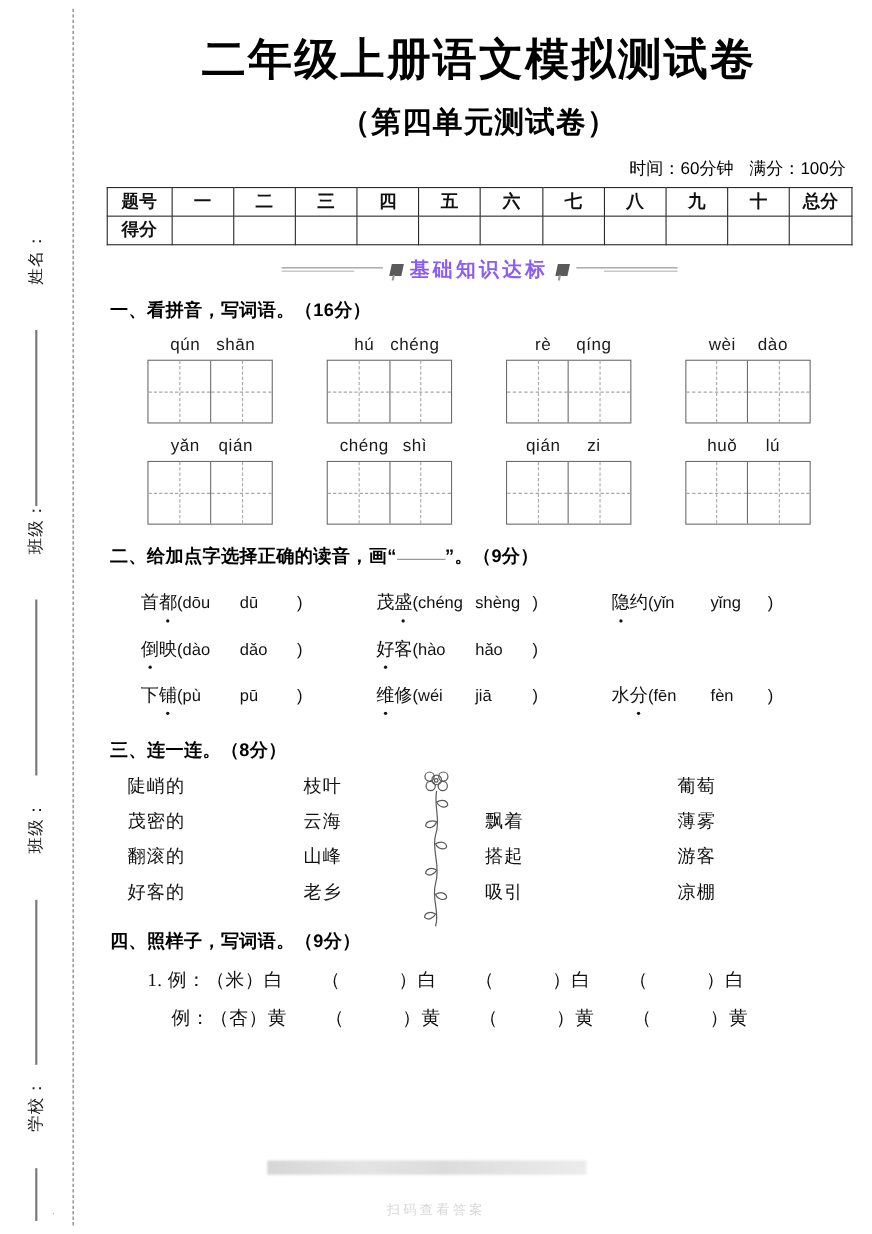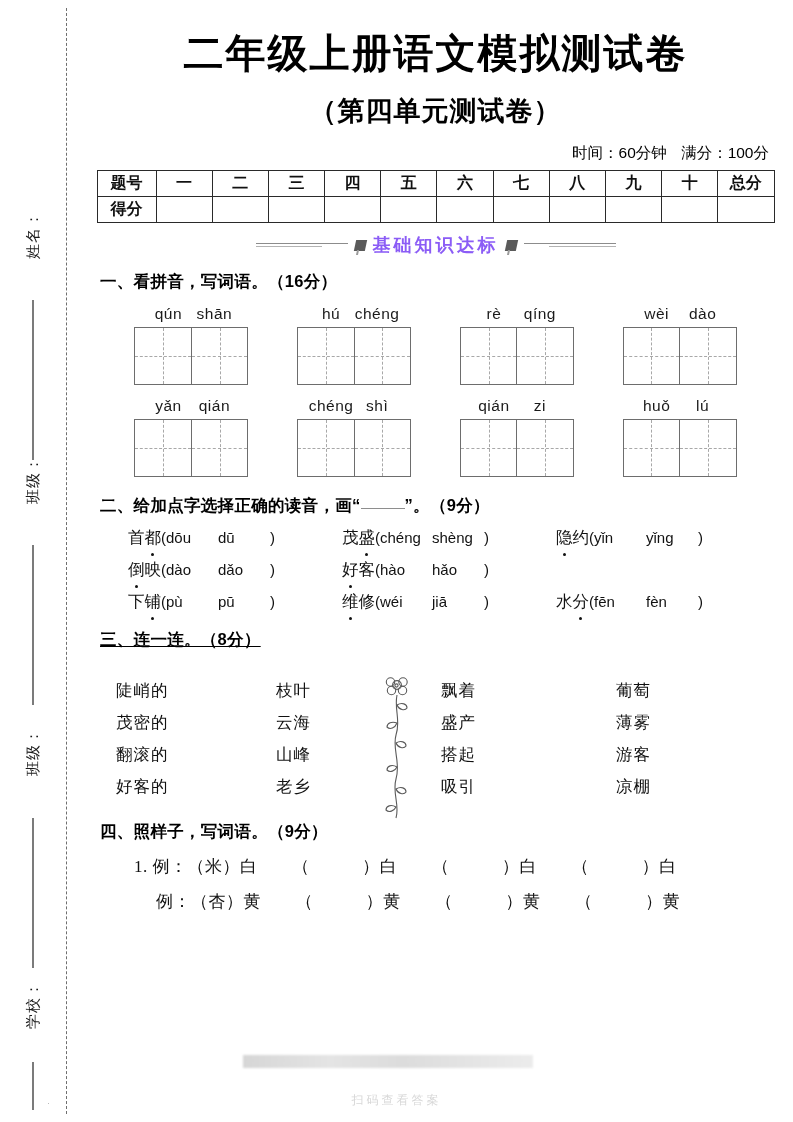--- a/index.html
+++ b/index.html
@@ -206,21 +206,21 @@
     border-left: 1px dashed #a8a8a8;
   }
   .tzg-cell::after {
     top: 50%; left: 0; right: 0;
     border-top: 1px dashed #a8a8a8;
   }
 
   
   .choice-row {
     display: flex;
-    margin-top: 10px;
+    margin-top: 20px;
     padding-left: 50px;
     font-family: "Liberation Serif", "DejaVu Serif", serif;
     font-size: 16.5px;
     color: #111;
   }
   .choice-item { width: 214px; white-space: nowrap; }
   .dotted-char {
     position: relative;
     display: inline-block;
   }
@@ -235,21 +235,21 @@
   }
   .choice-py {
     font-family: "Liberation Sans", "DejaVu Sans", sans-serif;
     font-size: 15px;
   }
   .choice-py span { display: inline-block; min-width: 52px; }
 
   
   .match-wrap {
     position: relative;
-    margin-top: 24px;
+    margin-top: 6px;
     padding-left: 38px;
     display: flex;
     align-items: flex-end;
   }
   .match-col {
     width: 160px;
     font-family: "Liberation Serif", "DejaVu Serif", serif;
     font-size: 16.5px;
     color: #111;
   }
@@ -497,38 +497,37 @@
         <span>下</span><span class="dotted-char">铺</span><span class="choice-py">(<span>pù</span><span>pū</span>)</span>
       </div>
       <div class="choice-item">
         <span class="dotted-char">维</span><span>修</span><span class="choice-py">(<span>wéi</span><span>jiā</span>)</span>
       </div>
       <div class="choice-item">
         <span>水</span><span class="dotted-char">分</span><span class="choice-py">(<span>fēn</span><span>fèn</span>)</span>
       </div>
     </div>
 
-    <div class="q-head" style="margin-top:16px;text-decoration:underline;">三、连一连。（8分）</div>
+    <div class="q-head" style="margin-top:28px;">三、连一连。（8分）</div>
 
     <div class="match-wrap">
       <div class="match-col c1">
         <div>陡峭的</div>
         <div>茂密的</div>
         <div>翻滚的</div>
         <div>好客的</div>
       </div>
       <div class="match-col c2">
         <div>枝叶</div>
         <div>云海</div>
         <div>山峰</div>
         <div>老乡</div>
       </div>
       <div class="match-col c3">
         <div>飘着</div>
-        <div>盛产</div>
         <div>搭起</div>
         <div>吸引</div>
       </div>
       <div class="match-col c4">
         <div>葡萄</div>
         <div>薄雾</div>
         <div>游客</div>
         <div>凉棚</div>
       </div>
 

